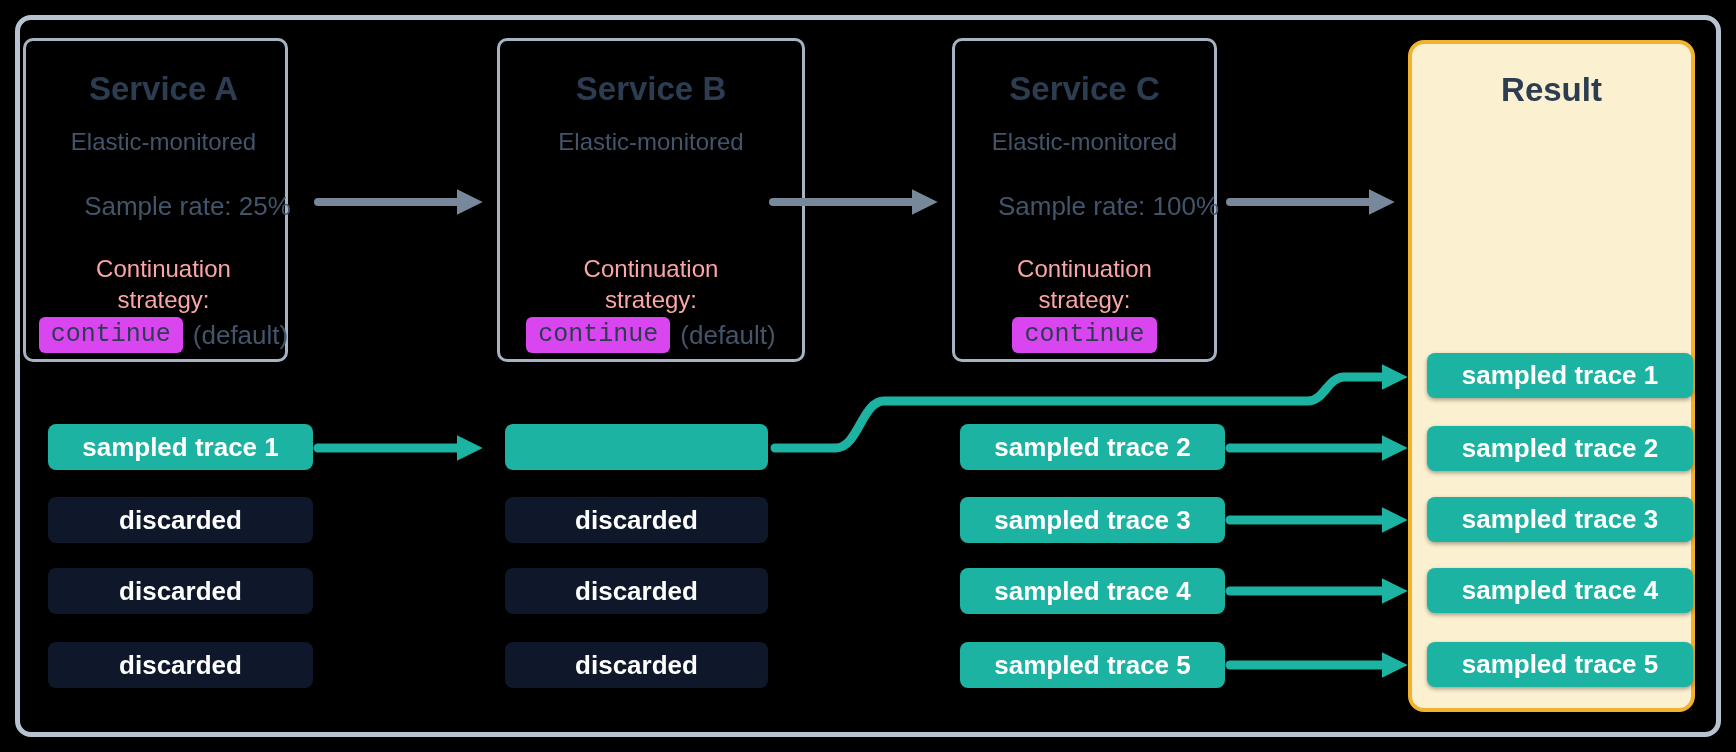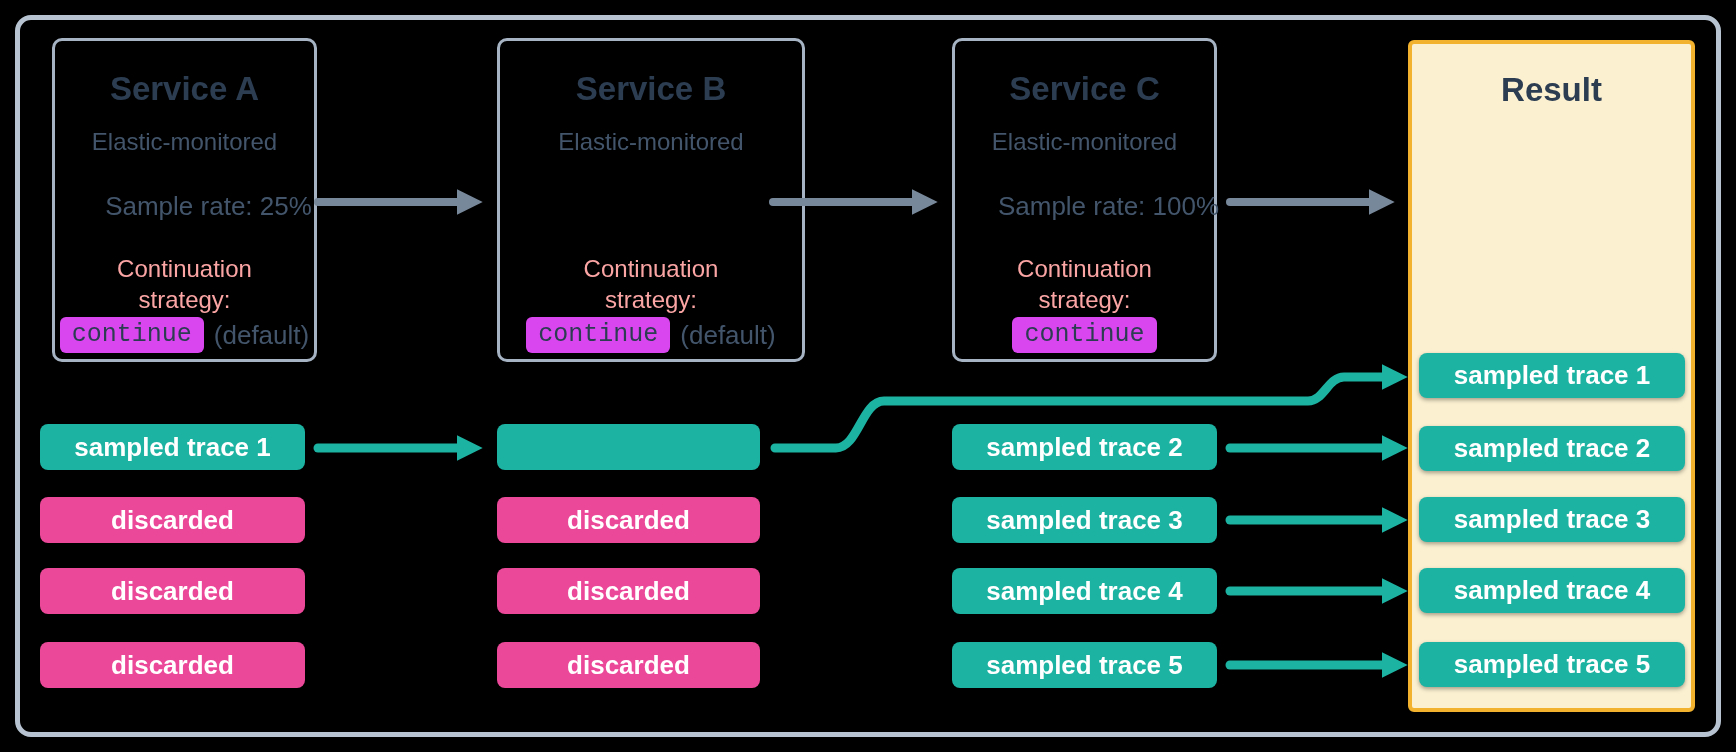--- a/index.html
+++ b/index.html
@@ -19,21 +19,21 @@
     border: 5px solid #b7c3d0;
     border-radius: 16px;
   }
   
   .svc {
     position: absolute;
     top: 38px; height: 324px;
     border: 3px solid #a5b3c3;
     border-radius: 10px;
   }
-  .svc-a { left: 52px;  width: 265px; }
+  .svc-a { left: 23px;  width: 265px; padding-left: 8px; }
   .svc-b { left: 497px; width: 308px; }
   .svc-c { left: 952px; width: 265px; }
   .svc .title {
     position: absolute; top: 28px; width: 100%;
     text-align: center; font-size: 33px; font-weight: bold; color: #2c3d52;
     line-height: 40px;
   }
   .svc .sub {
     position: absolute; top: 86px; width: 100%;
     text-align: center; font-size: 24px; color: #42556b; line-height: 30px;
@@ -59,39 +59,40 @@
   }
   .note { font-size: 26px; color: #42556b; }
   .note:empty { display: none; }
 
   
   .pill {
     position: absolute; height: 46px; border-radius: 8px;
     color: #fff; font-size: 26px; font-weight: bold;
     display: flex; align-items: center; justify-content: center;
     box-shadow: 0 2px 4px rgba(0,0,0,.35);
+    margin-left: 8px;
   }
   .pill[data-type="sampled"]   { background: #1db3a2; }
-  .pill[data-type="discarded"] { background: #ec4899; }
+  .pill[data-type="discarded"] { background: #0f172a; }
   .c1 { left: 40px;  width: 265px; }
   .c2 { left: 497px; width: 263px; }
   .c3 { left: 952px; width: 265px; }
   .r0 { top: 424px; }
   .r1 { top: 497px; }
   .r2 { top: 568px; }
   .r3 { top: 642px; }
 
   
   .result {
     position: absolute;
     left: 1408px; top: 40px;
     width: 287px; height: 672px;
     background: #fbf0d0;
     border: 4px solid #f2b22e;
-    border-radius: 6px;
+    border-radius: 16px;
     text-decoration: underline;
   }
   .result .title {
     position: absolute; top: 26px; width: 100%;
     text-align: center; font-size: 33px; font-weight: bold; color: #2c3d52;
     line-height: 40px;
   }
   .result .pill { left: 7px; width: 266px; height: 45px; }
   .rr0 { top: 309px; }
   .rr1 { top: 382px; }

